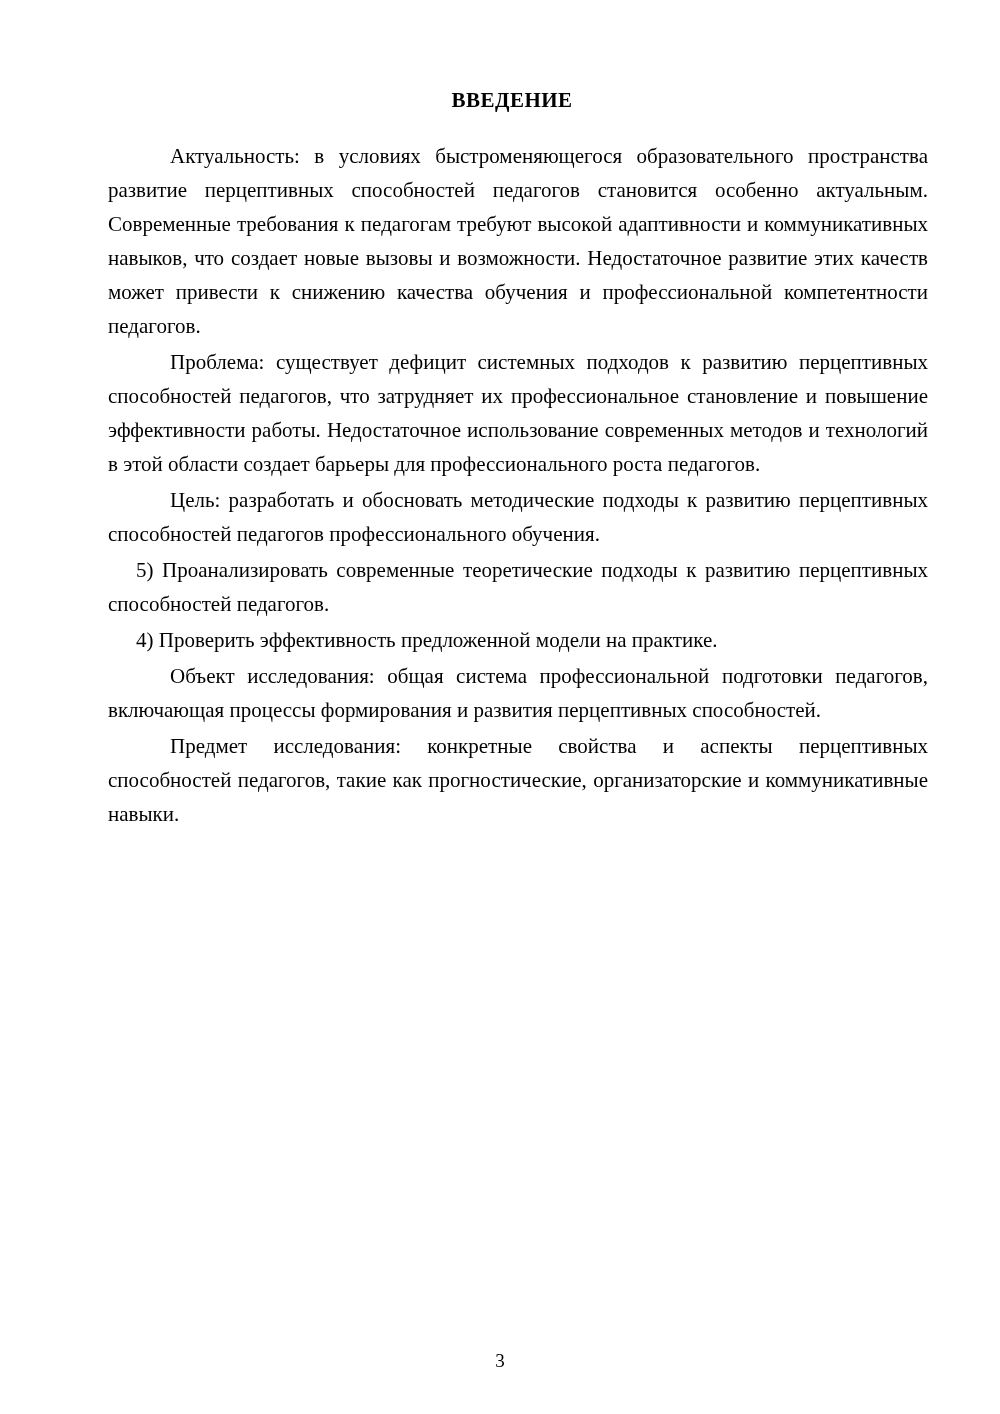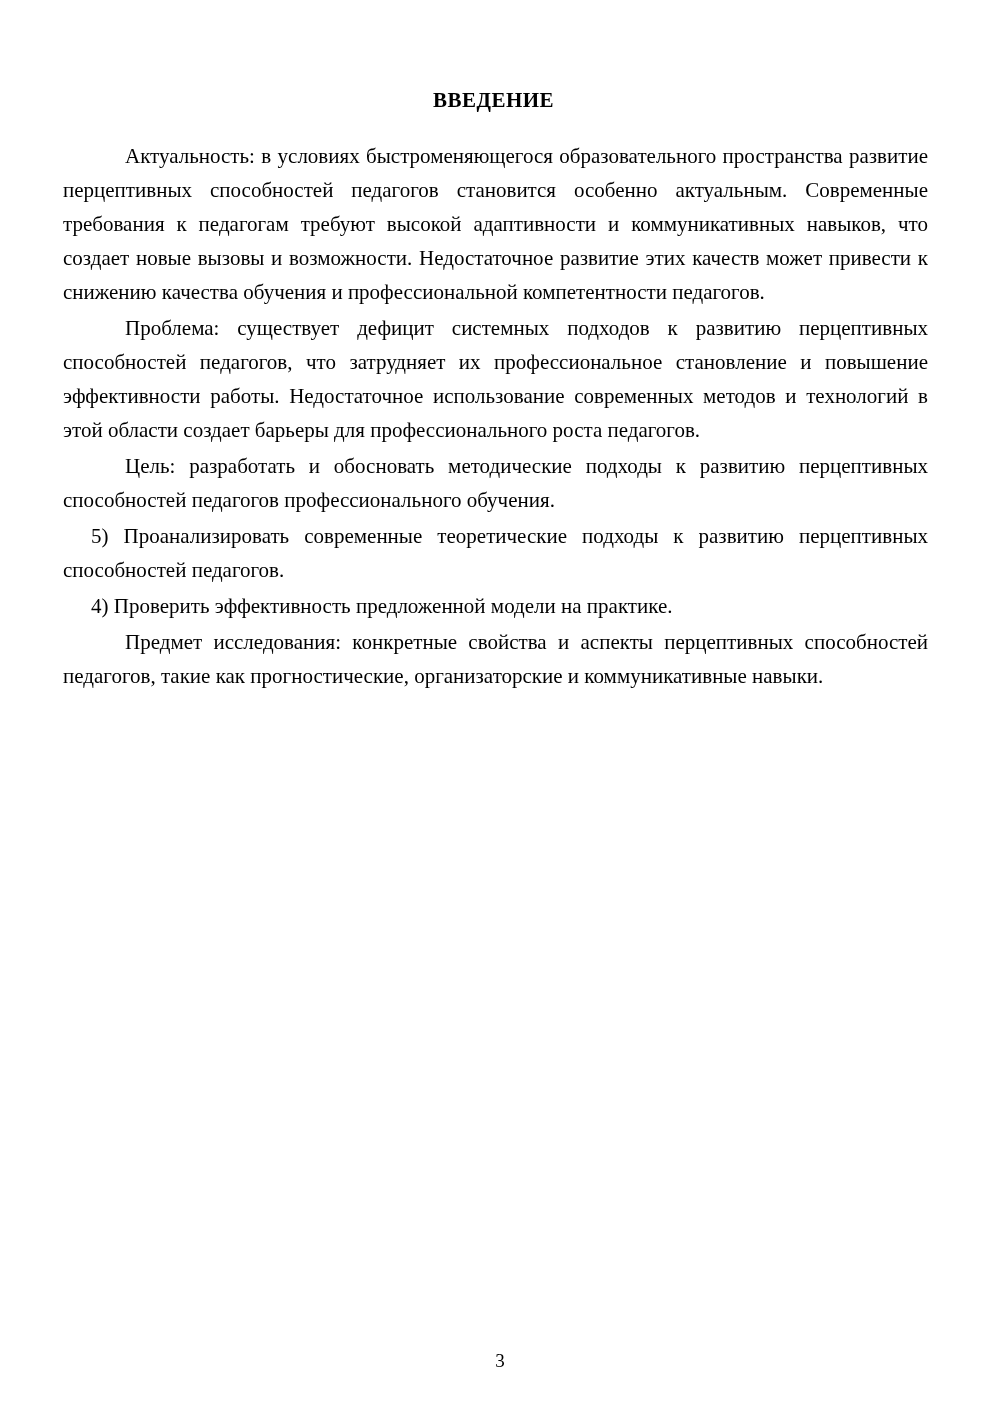--- a/index.html
+++ b/index.html
@@ -11,36 +11,36 @@
     height: 1414px;
     background: #ffffff;
     font-family: "Liberation Serif", "DejaVu Serif", serif;
     color: #000000;
   }
   .page {
     position: relative;
     width: 1000px;
     height: 1414px;
     box-sizing: border-box;
-    padding: 88px 72px 40px 59px;
+    padding: 88px 72px 40px 96px;
   }
   .doc-title {
     text-align: center;
     font-weight: bold;
     font-size: 21px;
     letter-spacing: 0.5px;
     margin: 0 0 26px 0;
     font-family: "Liberation Serif", "DejaVu Serif", serif;
   }
   .para {
     font-size: 21px;
     line-height: 1.62;
     text-align: justify;
     text-justify: inter-word;
-    margin: 0 0 2px 4px;
+    margin: 0 0 2px 12px;
     text-indent: 62px;
   }
   .para.task {
     text-indent: 28px;
   }
   .para.nospace {
     margin-bottom: 0;
   }
   .page-number {
     position: absolute;
@@ -58,16 +58,17 @@
 
   <h1 class="doc-title">ВВЕДЕНИЕ</h1>
 
   <p class="para">Актуальность: в условиях быстроменяющегося образовательного пространства развитие перцептивных способностей педагогов становится особенно актуальным. Современные требования к педагогам требуют высокой адаптивности и коммуникативных навыков, что создает новые вызовы и возможности. Недостаточное развитие этих качеств может привести к снижению качества обучения и профессиональной компетентности педагогов.</p>
   <p class="para">Проблема: существует дефицит системных подходов к развитию перцептивных способностей педагогов, что затрудняет их профессиональное становление и повышение эффективности работы. Недостаточное использование современных методов и технологий в этой области создает барьеры для профессионального роста педагогов.</p>
   <p class="para">Цель: разработать и обосновать методические подходы к развитию перцептивных способностей педагогов профессионального обучения.</p>
 
   <p class="para task">5) Проанализировать современные теоретические подходы к развитию перцептивных способностей педагогов.</p>
   <p class="para task">4) Проверить эффективность предложенной модели на практике.</p>
 
+  <p class="para">Объект исследования: общая система профессиональной подготовки педагогов, включающая процессы формирования и развития перцептивных способностей.</p>
   <p class="para nospace">Предмет исследования: конкретные свойства и аспекты перцептивных способностей педагогов, такие как прогностические, организаторские и коммуникативные навыки.</p>
 
   <div class="page-number">3</div>
 </div>
 
 </body></html>

